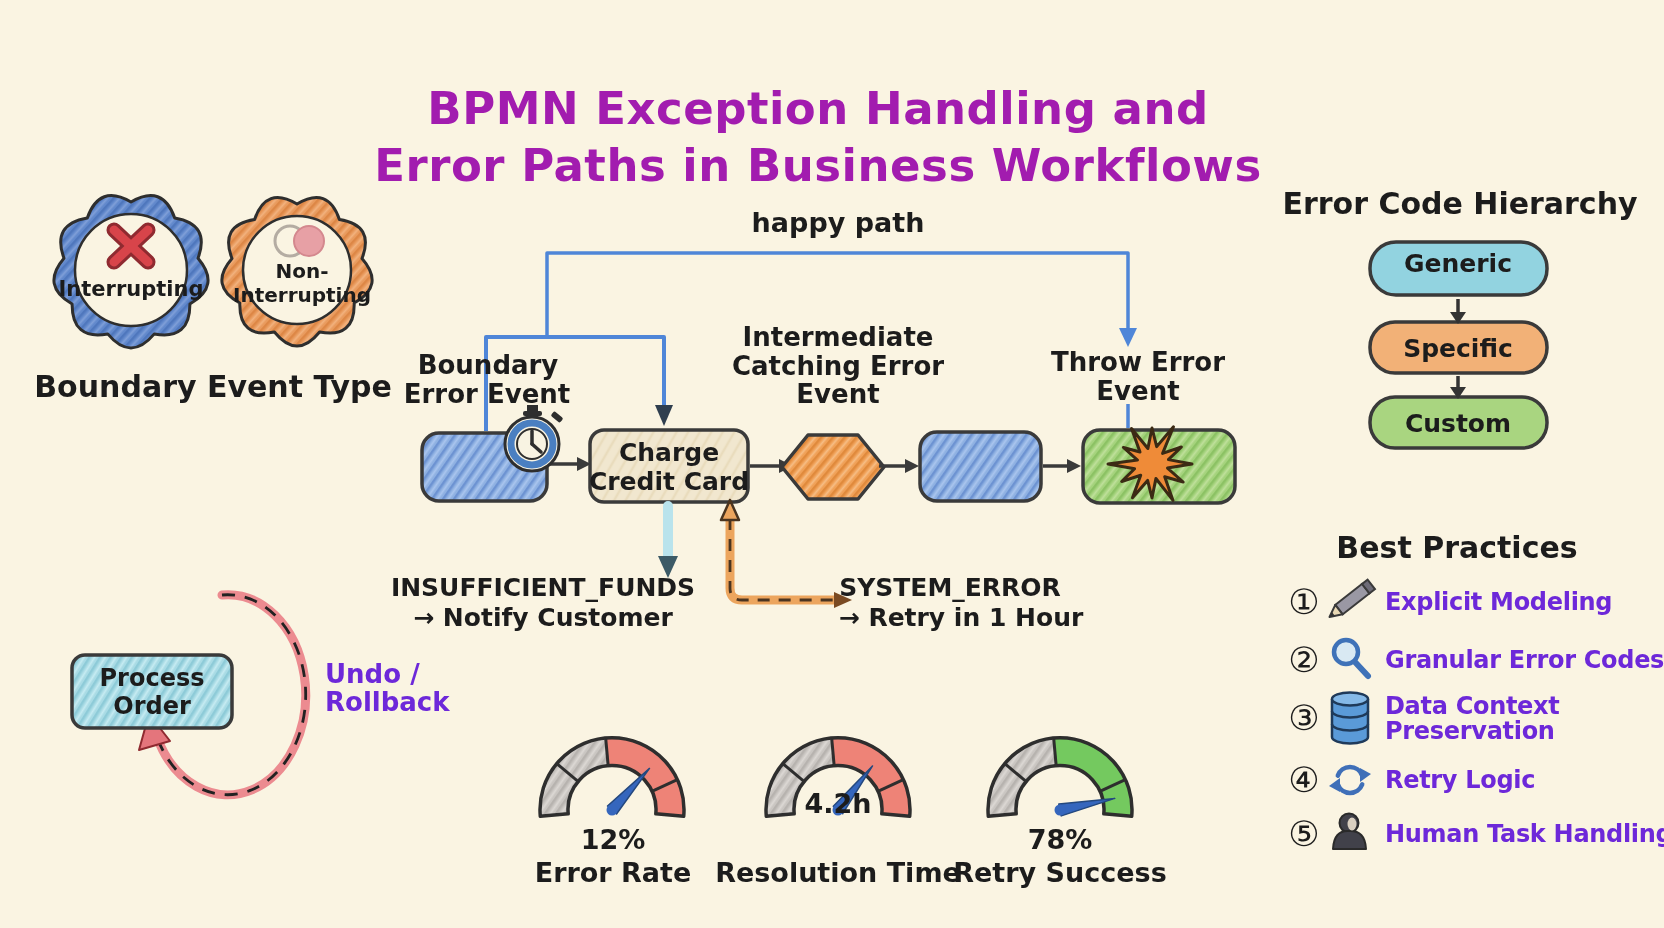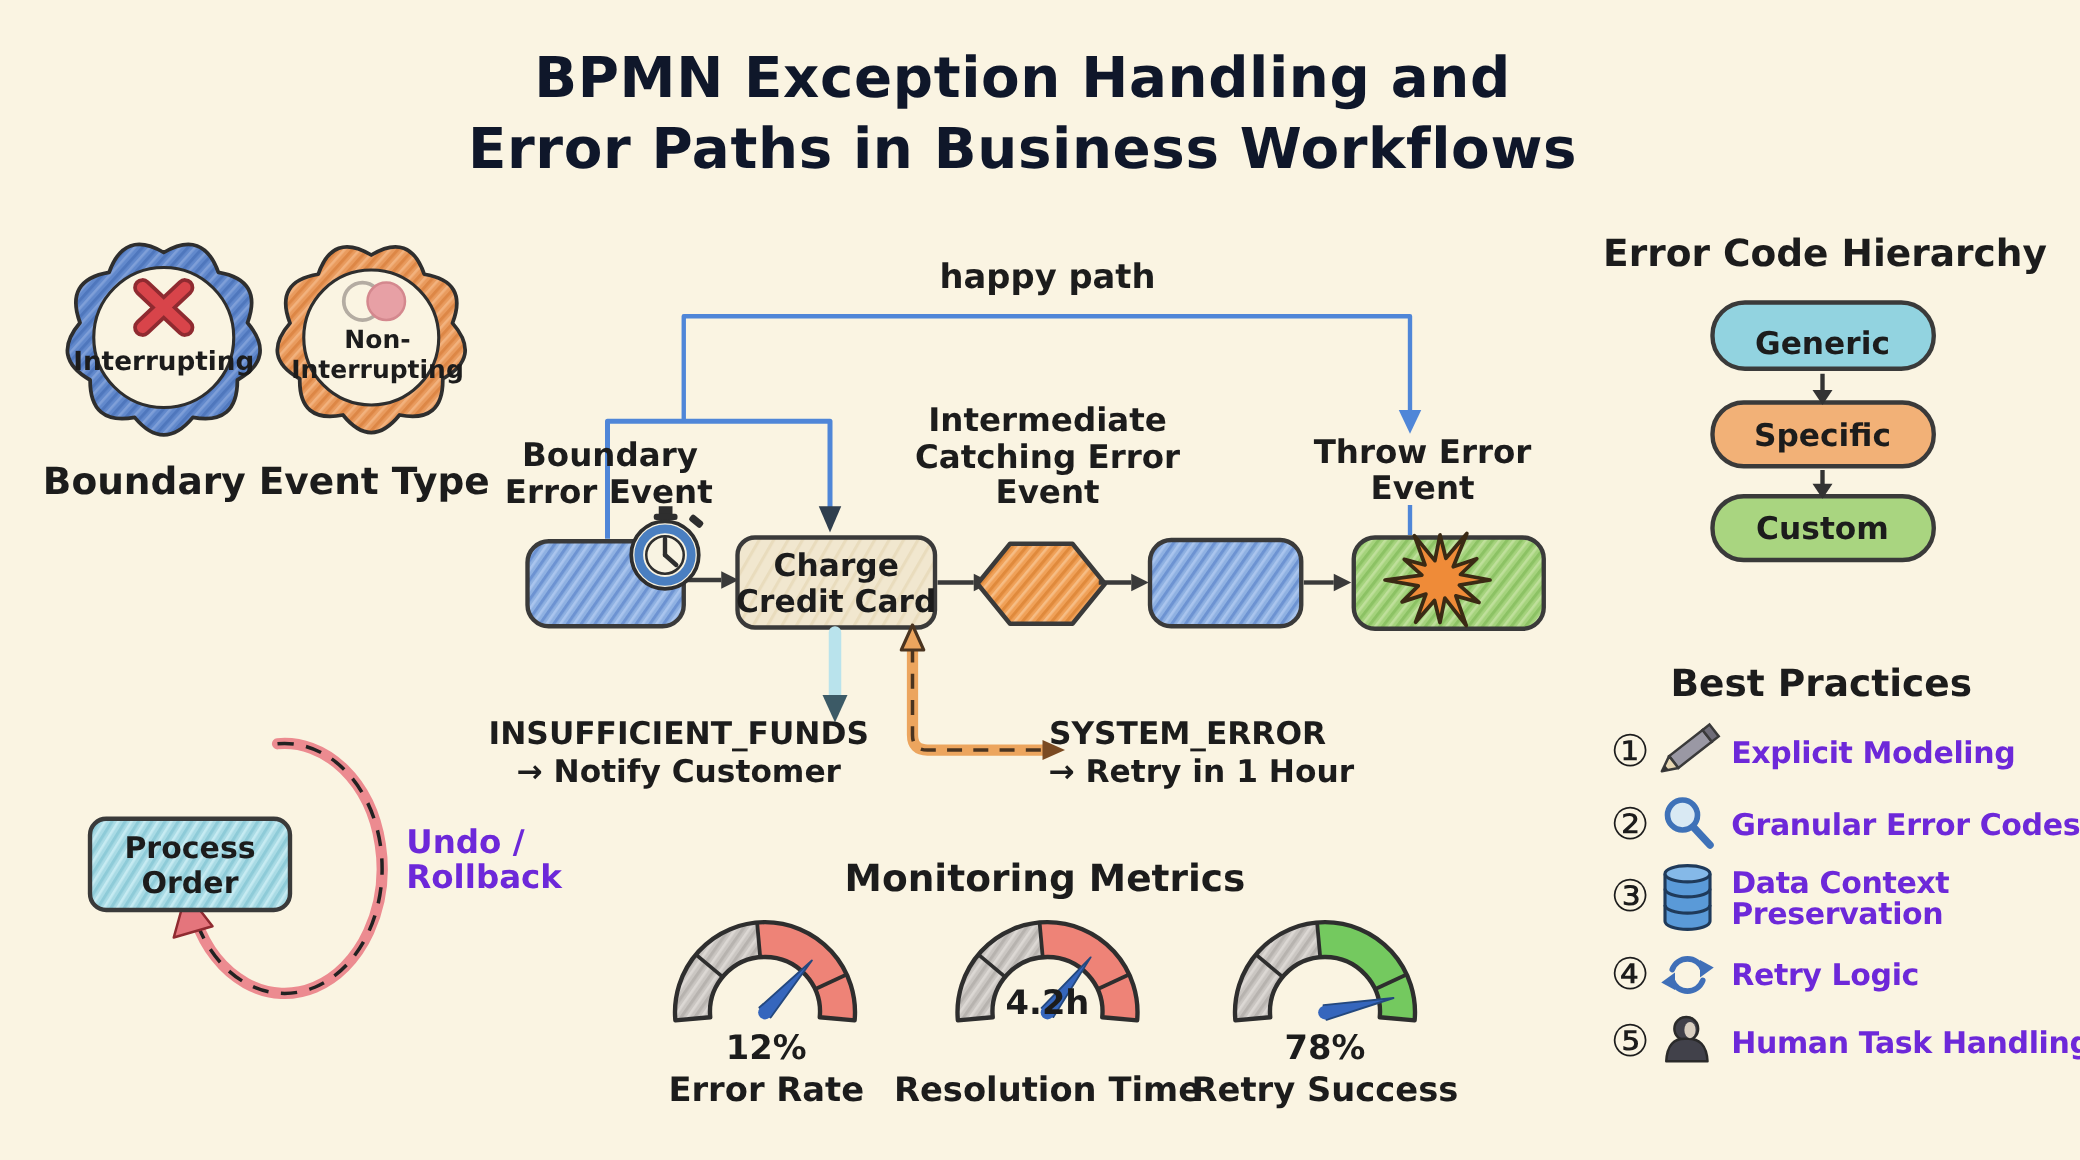--- a/index.html
+++ b/index.html
@@ -1,21 +1,21 @@
 <!DOCTYPE html>
 <html><head>
 <meta charset="utf-8">
 <style>
   html,body{margin:0;padding:0;background:#e8e4d4;}
   .canvas{position:relative;width:1664px;height:928px;background:#faf4e2;overflow:hidden;
           font-family:"DejaVu Sans",sans-serif;}
   svg.layer{position:absolute;left:0;top:0;}
   .t{position:absolute;transform:translate(-50%,-50%);white-space:nowrap;font-weight:bold;color:#1c1c1c;}
   .tl{position:absolute;transform:translate(0,-50%);white-space:nowrap;font-weight:bold;color:#6d28d9;}
-  .title{color:#0f172a;font-size:45px;letter-spacing:0.5px;}
+  .title{color:#a21caf;font-size:45px;letter-spacing:0.5px;margin-top:46px;}
   .h2{font-size:30px;}
   .num{font-weight:normal;font-size:35px;}
   .itemlabel{font-size:24px;letter-spacing:-0.3px;}
 </style>
 </head>
 <body>
 
 <div class="canvas">
 
 <svg class="layer" width="1664" height="928" viewBox="0 0 1664 928">
@@ -245,30 +245,29 @@
 
 <div class="t" style="left:669px;top:452px;font-size:25px;">Charge</div>
 <div class="t" style="left:669px;top:481px;font-size:25px;">Credit Card</div>
 
 <div class="t" style="left:543px;top:587px;font-size:25px;">INSUFFICIENT_FUNDS</div>
 <div class="t" style="left:950px;top:587px;font-size:25px;">SYSTEM_ERROR</div>
 <div class="t" style="left:543px;top:617px;font-size:25px;">→ Notify Customer</div>
 <div class="t" style="left:961px;top:617px;font-size:25px;">→ Retry in 1 Hour</div>
 
 <div class="t h2" style="left:1460px;top:203px;">Error Code Hierarchy</div>
-<div class="t" style="left:1458px;top:275px;font-size:25px;">Generic</div>
+<div class="t" style="left:1458px;top:263px;font-size:25px;">Generic</div>
 <div class="t" style="left:1458px;top:348px;font-size:25px;">Specific</div>
 <div class="t" style="left:1458px;top:423px;font-size:25px;">Custom</div>
 
 <div class="t" style="left:152px;top:678px;font-size:24px;">Process</div>
 <div class="t" style="left:152px;top:706px;font-size:24px;">Order</div>
 <div class="tl" style="left:325px;top:674px;font-size:26px;">Undo /</div>
 <div class="tl" style="left:325px;top:702px;font-size:26px;">Rollback</div>
 
-<div class="t h2" style="left:836px;top:703px;">Monitoring Metrics</div>
 <div class="t" style="left:613px;top:839px;font-size:27px;">12%</div>
 <div class="t" style="left:613px;top:872px;font-size:27px;">Error Rate</div>
 <div class="t" style="left:838px;top:803px;font-size:27px;">4.2h</div>
 <div class="t" style="left:838px;top:872px;font-size:27px;">Resolution Time</div>
 <div class="t" style="left:1060px;top:839px;font-size:27px;">78%</div>
 <div class="t" style="left:1060px;top:872px;font-size:27px;">Retry Success</div>
 
 <div class="t h2" style="left:1457px;top:547px;">Best Practices</div>
 <div class="t num" style="left:1304px;top:602px;">①</div>
 <div class="t num" style="left:1304px;top:660px;">②</div>

